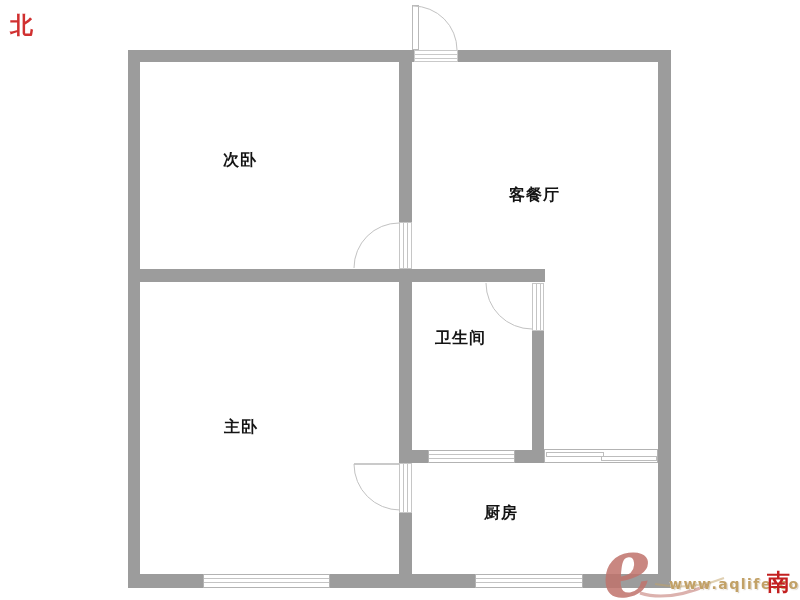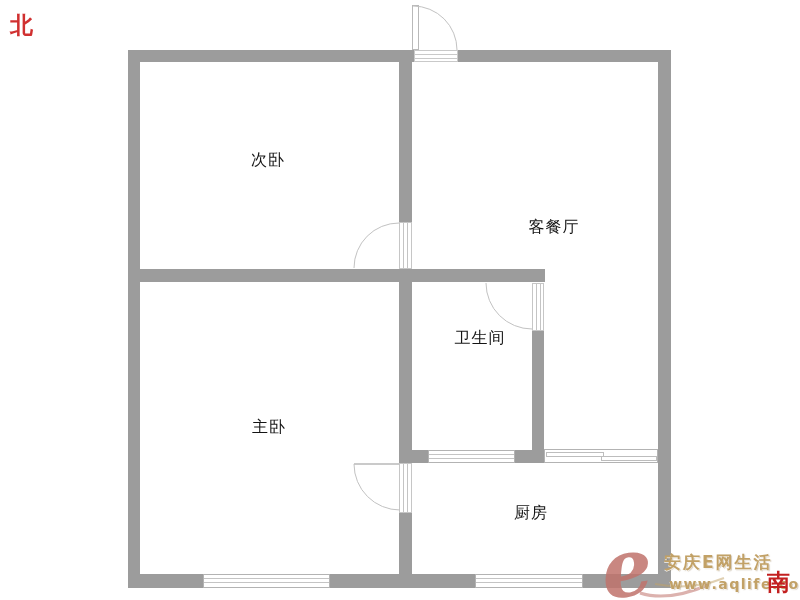--- a/index.html
+++ b/index.html
@@ -25,22 +25,22 @@
   }
   .sill-h{
     position:absolute;background:#ffffff;box-sizing:border-box;border:1px solid #c9c9c9;
     background-image:linear-gradient(#c9c9c9,#c9c9c9),linear-gradient(#c9c9c9,#c9c9c9);
     background-size:100% 1px,100% 1px;background-position:0 3px,0 7px;background-repeat:no-repeat;
   }
   .slide-outer{position:absolute;background:#ffffff;border:1px solid #b3b3b3;box-sizing:border-box;}
   .slide-panel{position:absolute;background:#ffffff;border:1px solid #bdbdbd;box-sizing:border-box;}
   .leaf{position:absolute;background:#ffffff;border:1px solid #b9b9b9;box-sizing:border-box;}
   .room-label{
-    position:absolute;font-size:16px;font-weight:normal;color:#141414;
-    text-align:center;letter-spacing:1px;white-space:nowrap;
+    position:absolute;font-size:16px;font-weight:bold;color:#141414;
+    text-align:left;letter-spacing:1px;white-space:nowrap;
   }
   .compass{
     position:absolute;font-family:"DejaVu Serif","Liberation Serif",serif;
     font-size:23px;font-weight:600;color:#d03030;z-index:30;
   }
   .wm-logo{
     position:absolute;left:601px;top:528px;z-index:20;
     font-family:"DejaVu Serif","Liberation Serif",serif;
     font-style:italic;font-weight:bold;font-size:80px;line-height:1;
     color:#c0736c;opacity:.85;transform:rotate(-8deg);
@@ -102,25 +102,24 @@
     <path d="M413,6 A44,44 0 0 1 457,50" fill="none" stroke="#c2c2c2" stroke-width="1"></path>
     <path d="M354,268 A45,45 0 0 1 399,223" fill="none" stroke="#c2c2c2" stroke-width="1"></path>
     <path d="M486,283 A46,46 0 0 0 532,329" fill="none" stroke="#c2c2c2" stroke-width="1"></path>
     <path d="M354,464 L399,464" fill="none" stroke="#b9b9b9" stroke-width="1.5"></path>
     <path d="M354,464 A46,46 0 0 0 400,510" fill="none" stroke="#c2c2c2" stroke-width="1"></path>
     <path d="M640,593 Q668,602 708,585" fill="none" stroke="#c0736c" stroke-width="3" opacity="0.55"></path>
     <path d="M655,584 Q692,591 724,578" fill="none" stroke="#c2a166" stroke-width="2" opacity="0.5"></path>
   </svg>
 
   <div class="room-label" style="left:223px;top:150px;width:90px;">次卧</div>
-  <div class="room-label" style="left:509px;top:217px;width:90px;">客餐厅</div>
+  <div class="room-label" style="left:509px;top:185px;width:90px;">客餐厅</div>
   <div class="room-label" style="left:435px;top:328px;width:90px;">卫生间</div>
   <div class="room-label" style="left:224px;top:417px;width:90px;">主卧</div>
-  <div class="room-label" style="left:501px;top:503px;width:60px;">厨房</div>
+  <div class="room-label" style="left:484px;top:503px;width:60px;">厨房</div>
 
   <div class="compass" style="left:10px;top:10px;">北</div>
   <div class="compass" style="left:767px;top:567px;color:#c32020;">南</div>
 
   <div class="wm-logo">e</div>
-  <div class="wm-name">安庆E网生活</div>
   <div class="wm-url">www.aqlife.com</div>
 
 </div>
 
 </body></html>

